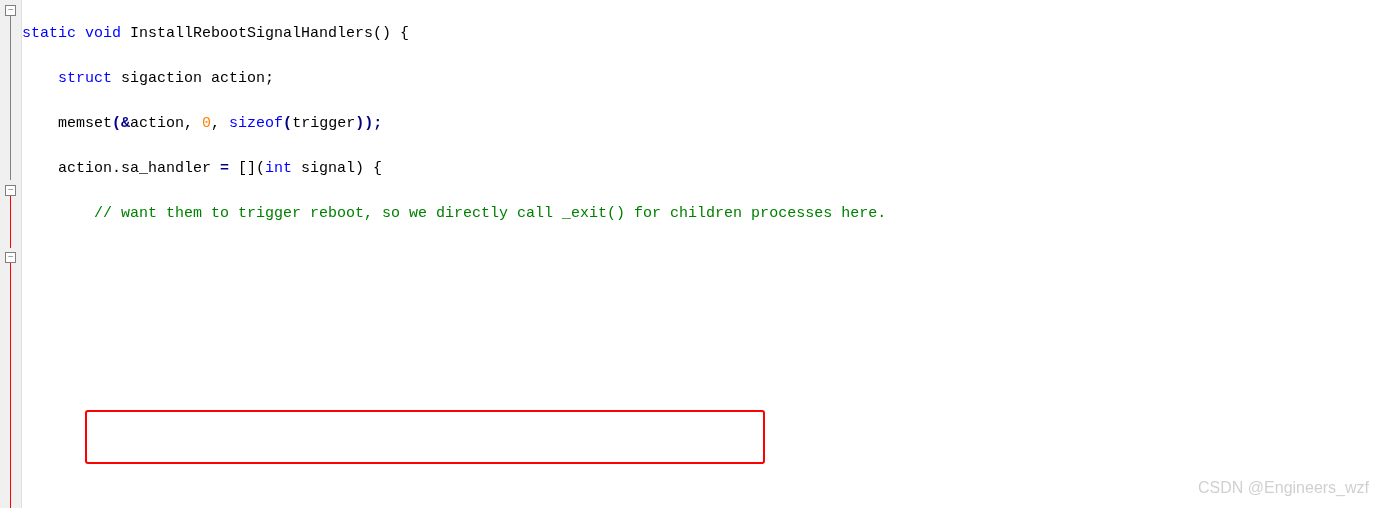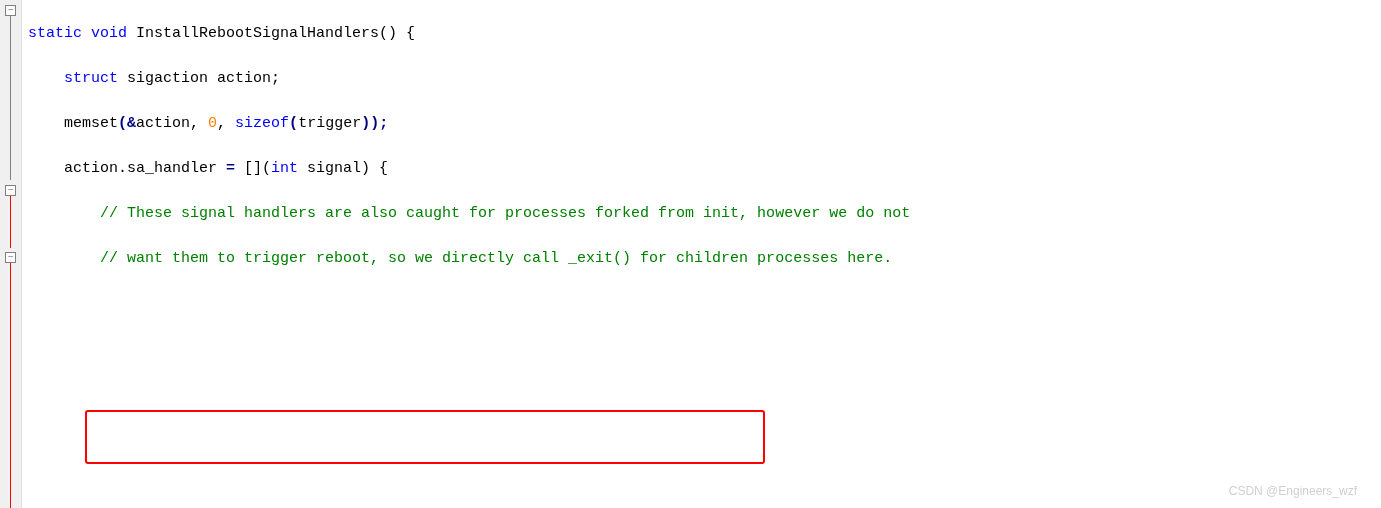--- a/index.html
+++ b/index.html
@@ -45,42 +45,41 @@
       background: #808080;
     }
     .red-line {
       position: absolute;
       left: 10px;
       width: 1px;
       background: #ff0000;
     }
     .code-area {
       flex: 1;
-      padding-left: 6px;
       white-space: pre;
     }
     .line {
       height: 22.5px;
     }
     .kw-blue { color: #0000ff; }
     .comment { color: #008000; }
     .number { color: #ff8000; }
     .op { color: #000080; font-weight: bold; }
     .func { color: #000000; }
     .red-box {
       border: 2px solid #ff0000;
       position: absolute;
       pointer-events: none;
     }
     .watermark {
       position: absolute;
       bottom: 8px;
-      right: 24px;
+      right: 12px;
       color: #d0d0d0;
-      font-size: 12px;
+      font-size: 16px;
       font-family: Arial, sans-serif;
       pointer-events: none;
     }
   </style>
 </head>
 <body>
 
 <div class="editor">
   <div class="gutter">
     <div class="fold-marker" style="top:5px;">−</div>
@@ -88,21 +87,20 @@
     <div class="fold-marker" style="top:185px;">−</div>
     <div class="red-line" style="top:196px; height:52px;"></div>
     <div class="fold-marker" style="top:252px;">−</div>
     <div class="red-line" style="top:263px; height:245px;"></div>
   </div>
   <div class="code-area">
 <div class="line"><span class="kw-blue">static</span> <span class="kw-blue">void</span> <span class="func">InstallRebootSignalHandlers</span><span>() {</span></div>
 <div class="line">    <span class="kw-blue">struct</span><span> sigaction action;</span></div>
 <div class="line">    <span>memset</span><span class="op">(&amp;</span><span>action, </span><span class="number">0</span><span>, </span><span class="kw-blue">sizeof</span><span class="op">(</span><span>trigger</span><span class="op">));</span></div>
 <div class="line">    <span>action.sa_handler </span><span class="op">=</span><span> [](</span><span class="kw-blue">int</span><span> signal) {</span></div>
-<div class="line">        <span class="comment">// These signal handlers are also caught for processes forked from init, however we do not</span></div>
 <div class="line">        <span class="comment">// want them to trigger reboot, so we directly call _exit() for children processes here.</span></div>
 
 
 
 
 
 
 
 
 

